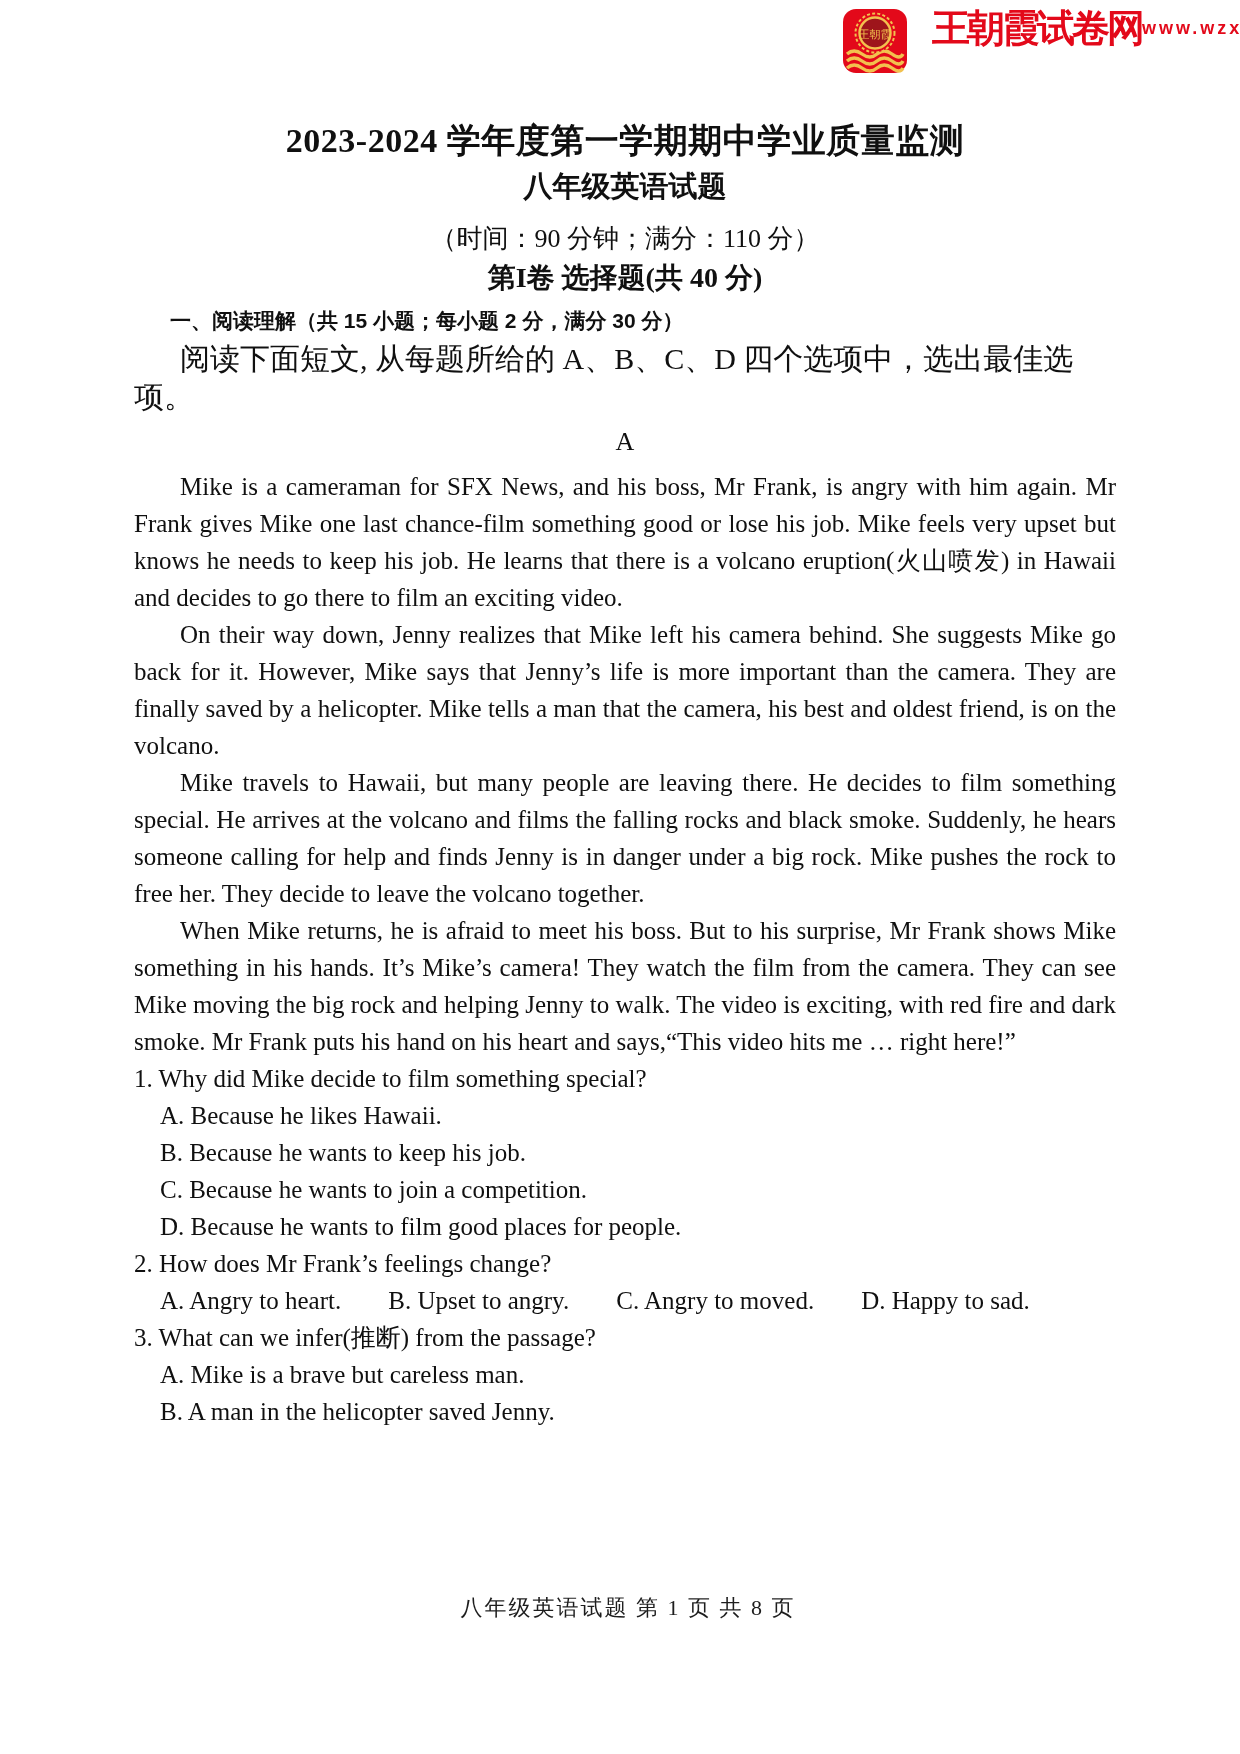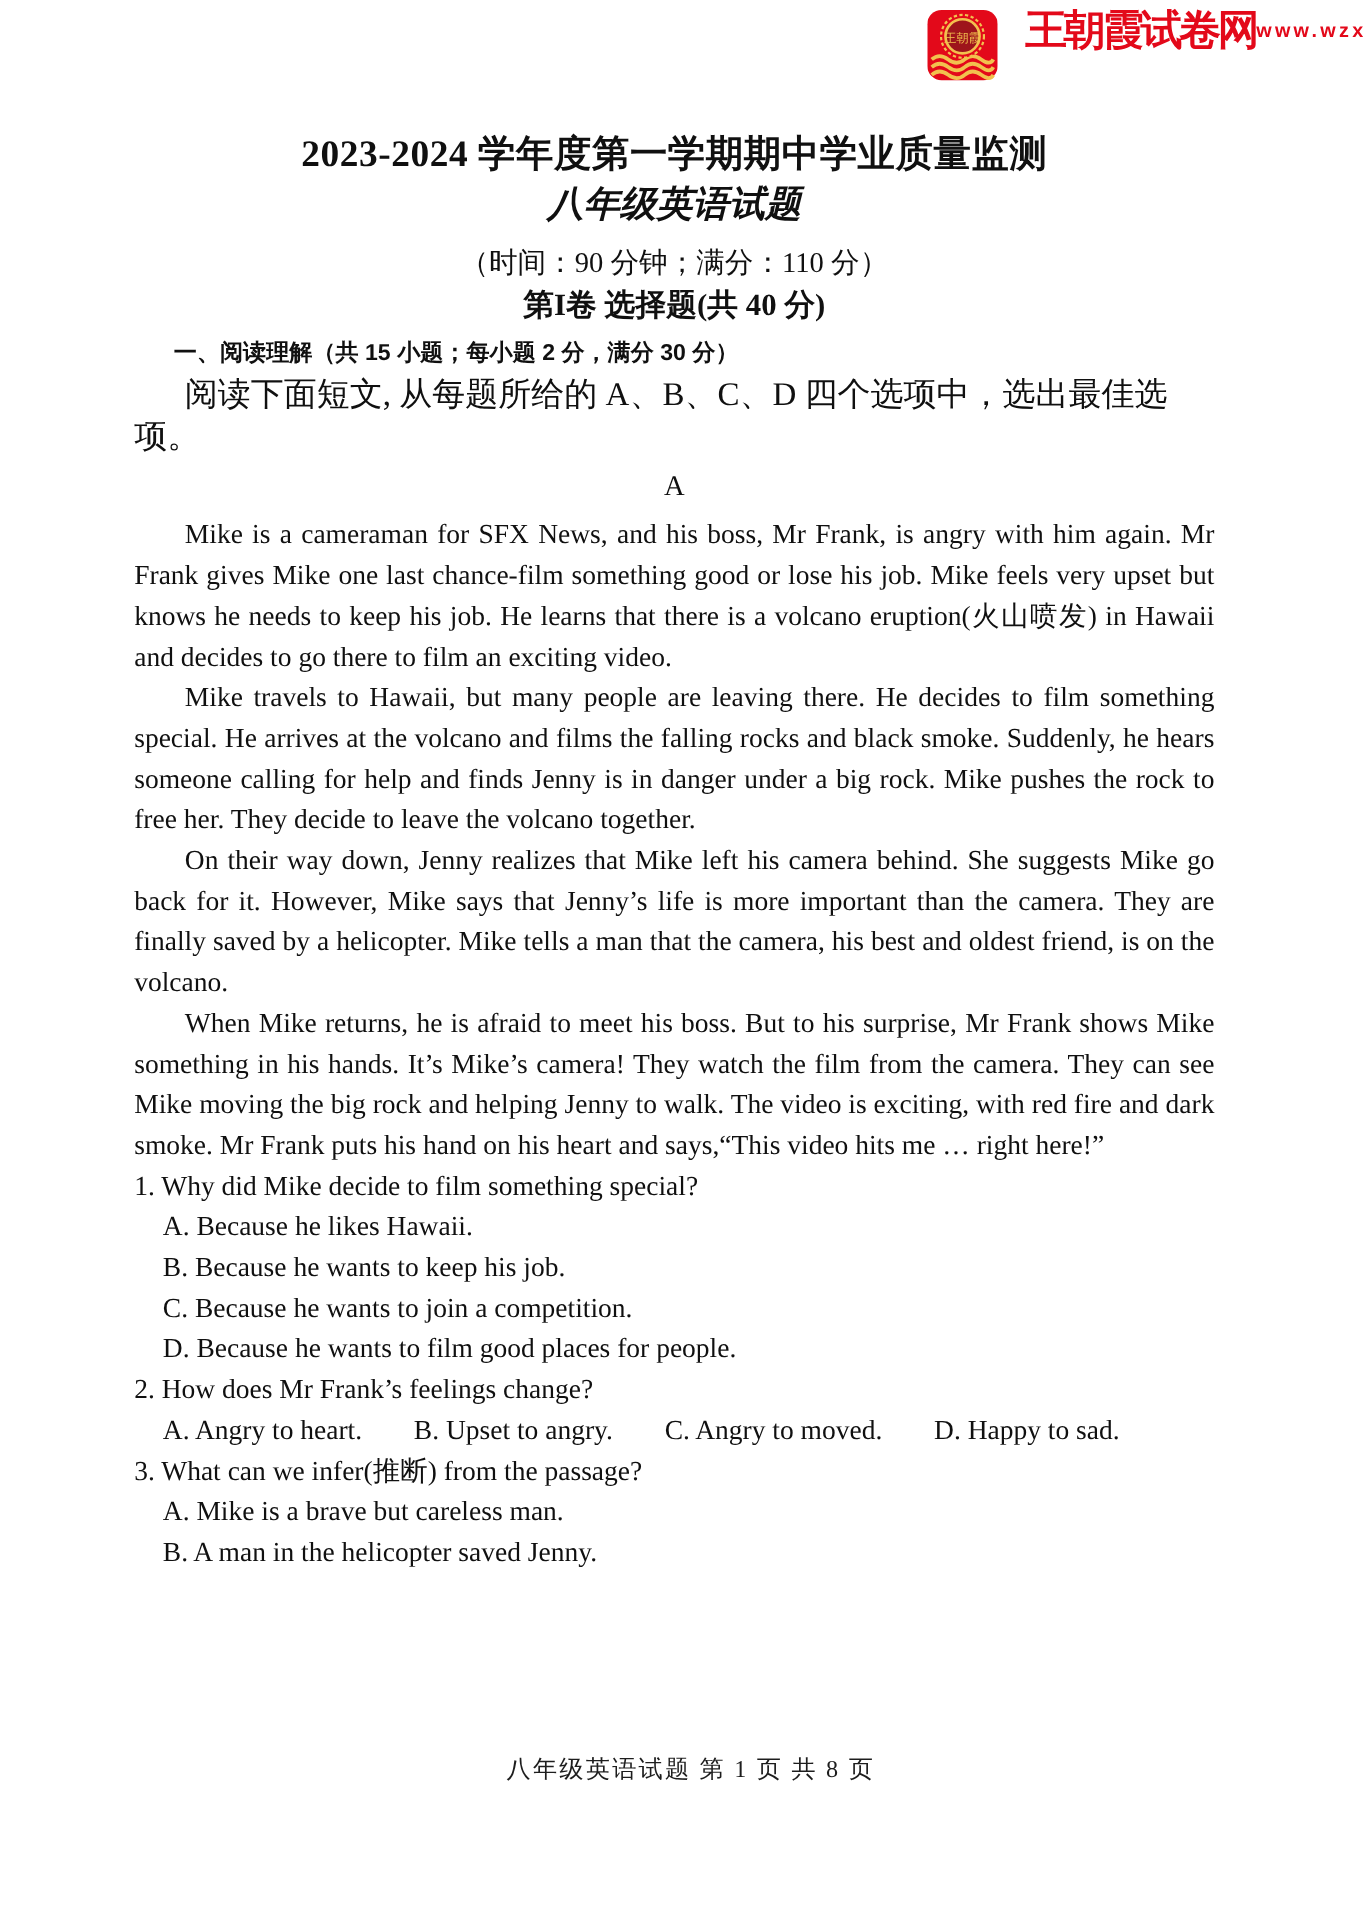--- a/index.html
+++ b/index.html
@@ -19,23 +19,23 @@
     font-weight:800;color:#e3091a;font-size:38px;line-height:40px;letter-spacing:-3px;white-space:nowrap;
   }
   .brand-www-row{display:flex;align-items:center;gap:5px;margin-top:1px;}
   .brand-www{
     font-family:"Liberation Sans","DejaVu Sans",sans-serif;
     font-weight:700;color:#e3091a;font-size:18px;letter-spacing:3px;white-space:nowrap;
   }
   .brand-waves{width:46px;height:20px;}
 
   
-  .content{position:absolute;left:122px;top:118px;width:982px;}
+  .content{position:absolute;left:134px;top:118px;width:982px;}
   .title{margin:0;text-align:center;font-size:34px;font-weight:700;line-height:46px;letter-spacing:.5px;}
-  .subtitle{margin:0;text-align:center;font-size:33px;font-weight:700;line-height:44px;font-style:italic;}
+  .subtitle{margin:0;text-align:center;font-size:29px;font-weight:700;line-height:44px;}
   .meta{text-align:center;font-size:26px;line-height:38px;margin-top:12px;}
   .part-title{text-align:center;font-size:28px;font-weight:700;line-height:40px;}
   .sec-heading{
     font-family:"Liberation Sans","DejaVu Sans",sans-serif;
     font-size:21px;font-weight:700;line-height:38px;margin-top:4px;margin-left:36px;
   }
   .instruction{font-size:30px;line-height:38px;text-indent:46px;}
   .passage-label{text-align:center;font-size:26px;line-height:38px;margin:7px 0 7px 0;}
   .para{margin:0;font-size:25px;line-height:37px;text-align:justify;text-indent:46px;}
   .question{font-size:25px;line-height:37px;}
@@ -83,22 +83,22 @@
     <h1 class="title">2023-2024 学年度第一学期期中学业质量监测</h1>
     <h2 class="subtitle">八年级英语试题</h2>
     <div class="meta">（时间：90 分钟；满分：110 分）</div>
     <div class="part-title">第I卷  选择题(共 40 分)</div>
 
     <div class="sec-heading">一、阅读理解（共 15 小题；每小题 2 分，满分 30 分）</div>
     <div class="instruction">阅读下面短文, 从每题所给的 A、B、C、D 四个选项中，选出最佳选项。</div>
     <div class="passage-label">A</div>
 
     <p class="para">Mike is a cameraman for SFX News, and his boss, Mr Frank, is angry with him again. Mr Frank gives Mike one last chance-film something good or lose his job. Mike feels very upset but knows he needs to keep his job. He learns that there is a volcano eruption(火山喷发) in Hawaii and decides to go there to film an exciting video.</p>
+    <p class="para">On their way down, Jenny realizes that Mike left his camera behind. She suggests Mike go back for it. However, Mike says that Jenny’s life is more important than the camera. They are finally saved by a helicopter. Mike tells a man that the camera, his best and oldest friend, is on the volcano.</p>
     <p class="para">Mike travels to Hawaii, but many people are leaving there. He decides to film something special. He arrives at the volcano and films the falling rocks and black smoke. Suddenly, he hears someone calling for help and finds Jenny is in danger under a big rock. Mike pushes the rock to free her. They decide to leave the volcano together.</p>
-    <p class="para">On their way down, Jenny realizes that Mike left his camera behind. She suggests Mike go back for it. However, Mike says that Jenny’s life is more important than the camera. They are finally saved by a helicopter. Mike tells a man that the camera, his best and oldest friend, is on the volcano.</p>
     <p class="para">When Mike returns, he is afraid to meet his boss. But to his surprise, Mr Frank shows Mike something in his hands. It’s Mike’s camera! They watch the film from the camera. They can see Mike moving the big rock and helping Jenny to walk. The video is exciting, with red fire and dark smoke. Mr Frank puts his hand on his heart and says,“This video hits me … right here!”</p>
 
     <div class="question">
       <div class="q-text">1. Why did Mike decide to film something special?</div>
       <div class="option">A. Because he likes Hawaii.</div>
       <div class="option">B. Because he wants to keep his job.</div>
       <div class="option">C. Because he wants to join a competition.</div>
       <div class="option">D. Because he wants to film good places for people.</div>
     </div>
 

